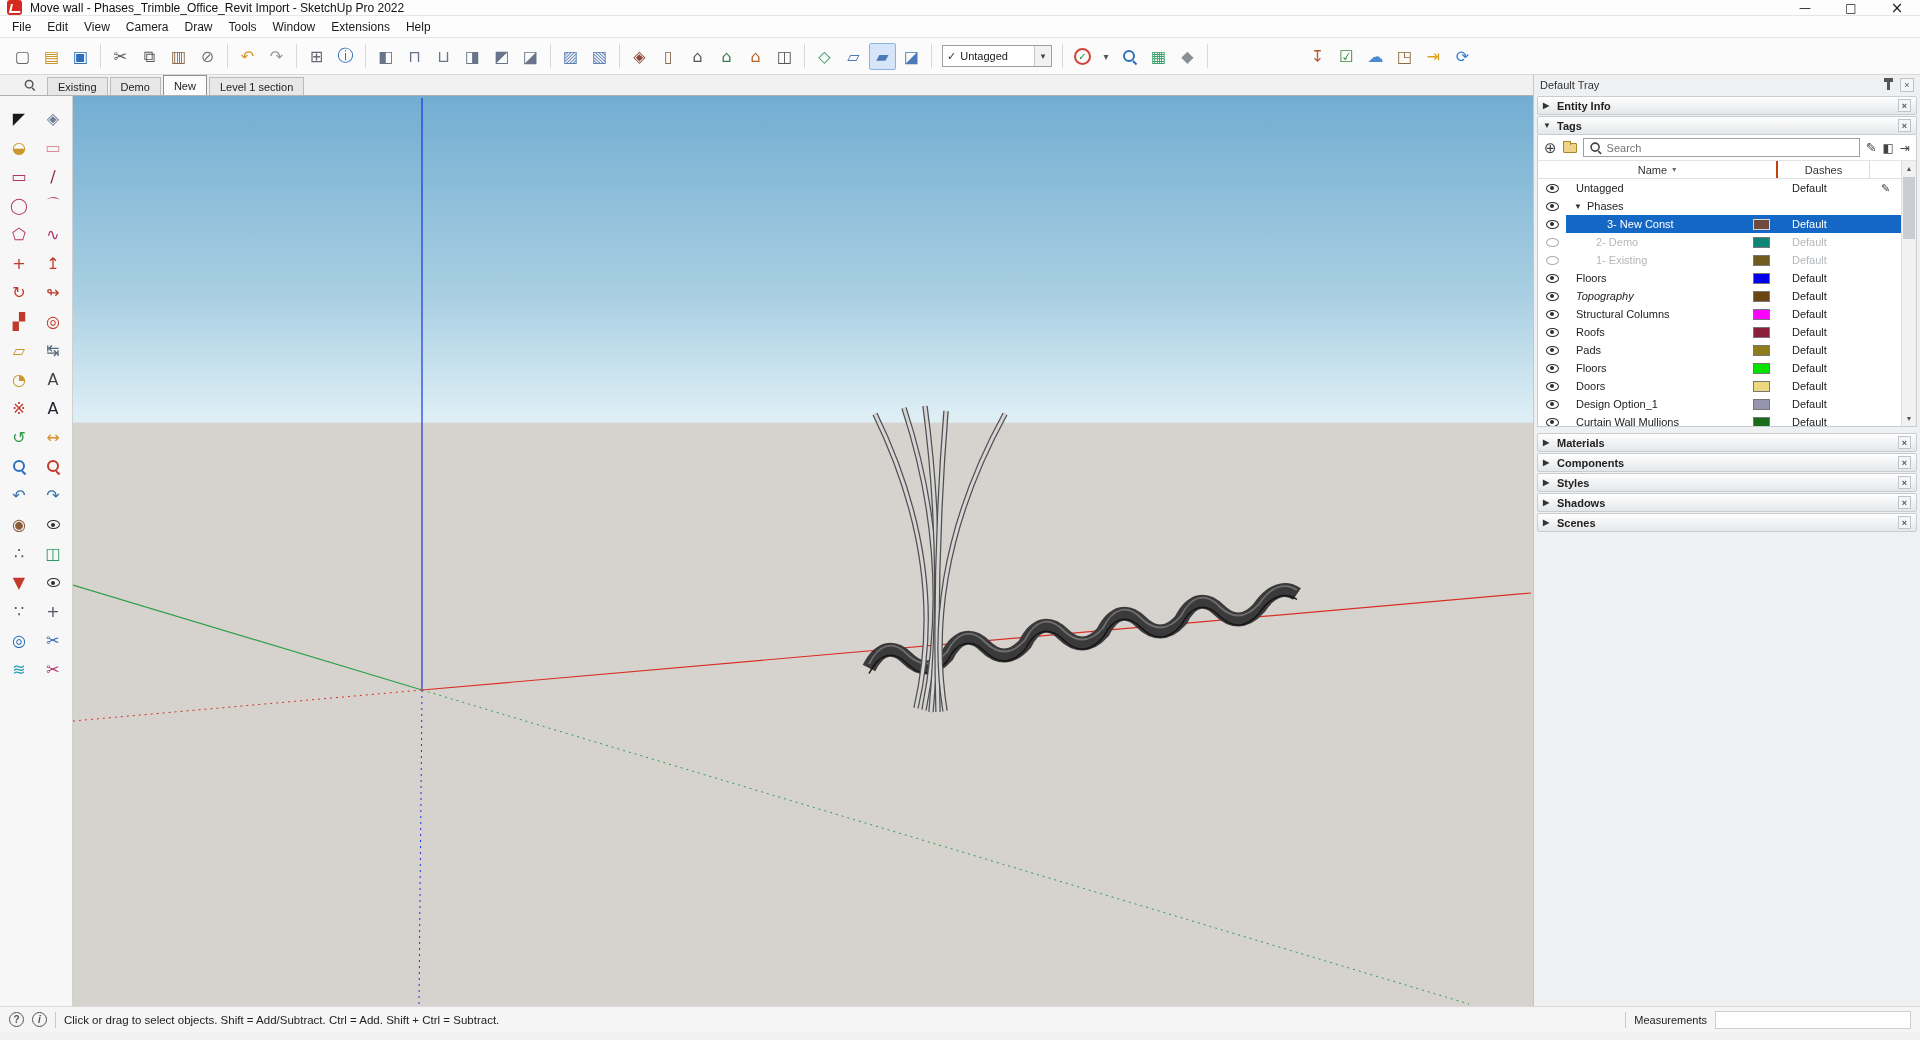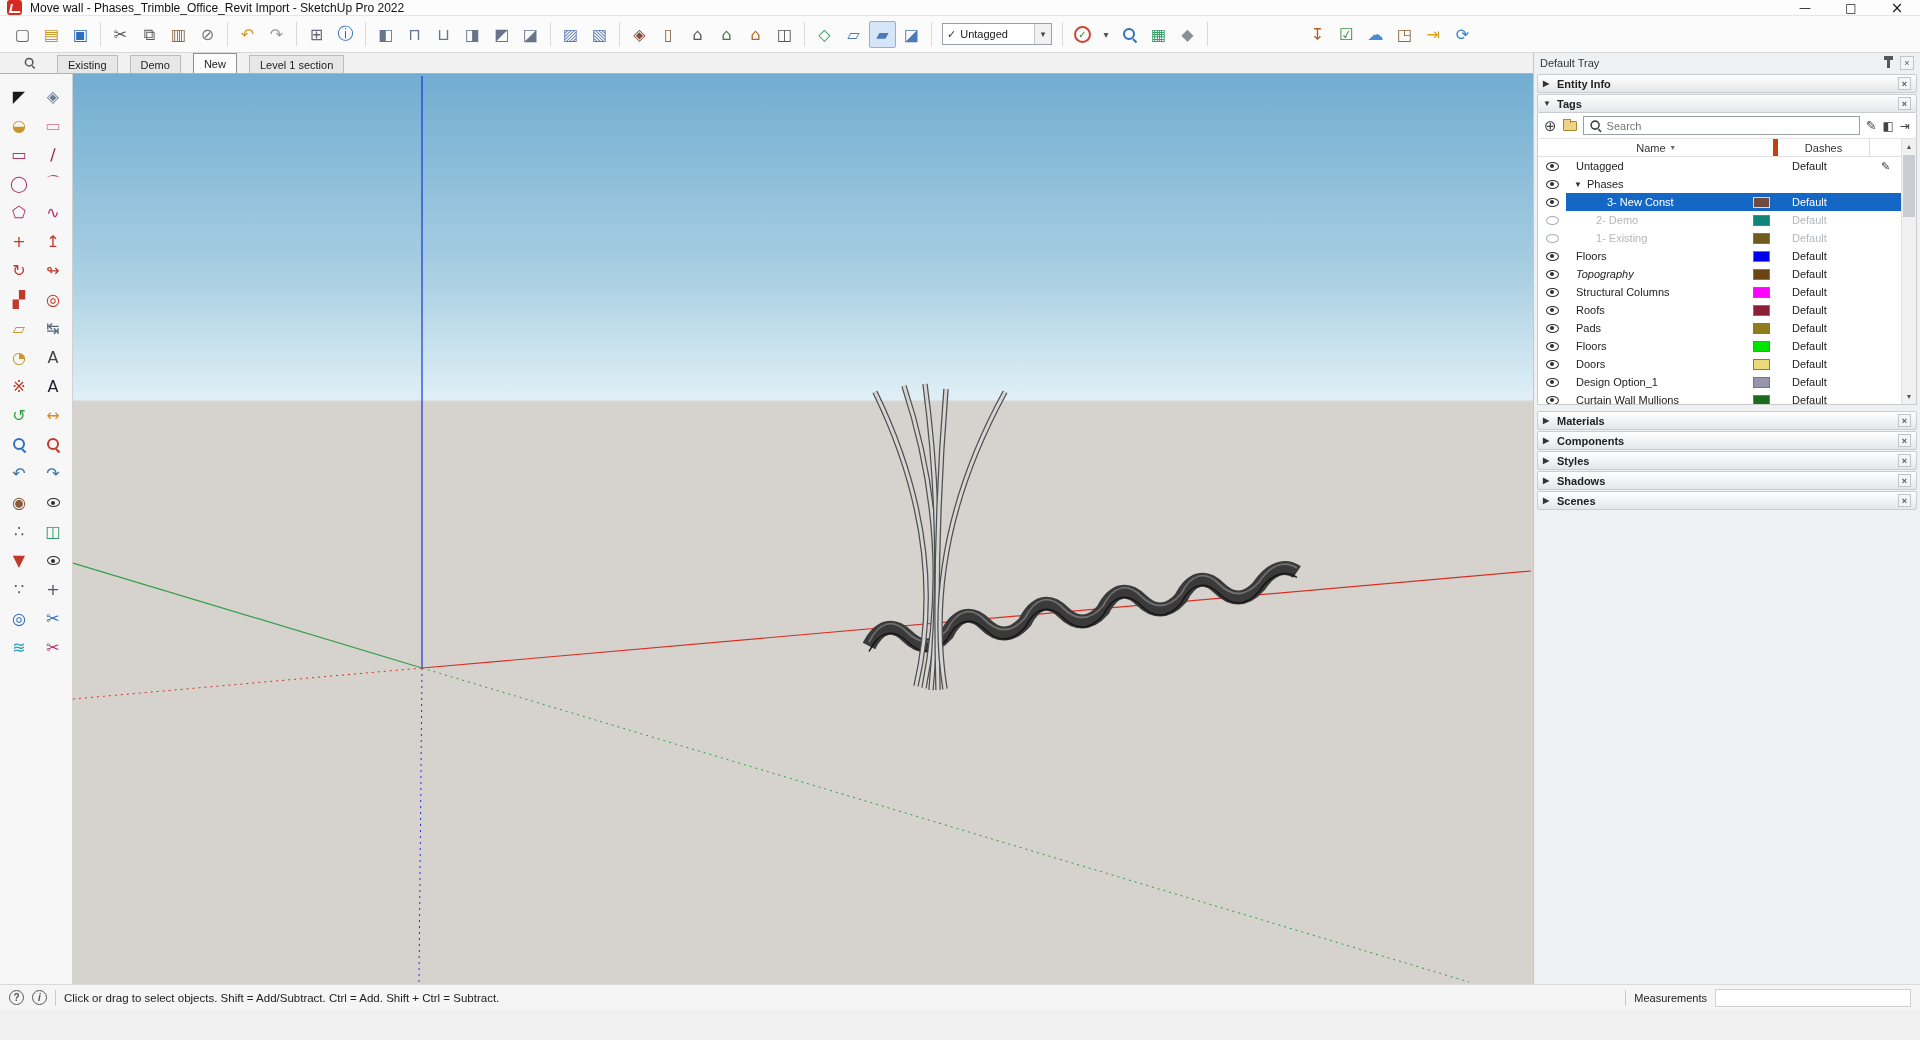--- a/index.html
+++ b/index.html
@@ -41,21 +41,21 @@
   .eye::after { content:''; position:absolute; width:4px; height:4px; border-radius:50%; background:#2d2d2d; left:3.5px; top:1.5px; }
   .eye.off { border-color:#a7adb3; } .eye.off::after { display:none; }
   .pin-icon { width:3px; height:9px; background:#555; position:relative; display:inline-block; margin-right:4px; }
   .pin-icon::before { content:''; position:absolute; top:-3px; left:-3px; width:9px; height:4px; background:#555; }
   .folder-ic { width:14px; height:10px; background:#efd287; border:1px solid #a8862a; border-radius:1px; position:relative; display:inline-block; }
   .folder-ic::before { content:''; position:absolute; top:-3px; left:-1px; width:6px; height:3px; background:#efd287; border:1px solid #a8862a; border-bottom:none; }
 
   
   .main-row { display:flex; height:931px; }
   .left-col { width:1533px; display:flex; flex-direction:column; }
-  .tabs-bar { height:21px; background:#f1f1f1; border-bottom:1px solid #aeb2b6; display:flex; align-items:flex-end; padding-left:22px; gap:12px; }
+  .tabs-bar { height:21px; background:#f1f1f1; border-bottom:1px solid #aeb2b6; display:flex; align-items:flex-end; padding-left:22px; gap:2px; }
   .tabs-bar .mag { margin:0 8px 3px 0; transform:scale(0.75); color:#555; }
   .tab { height:18px; padding:0 10px; font-size:11px; display:flex; align-items:center; background:#e7e7e7; border:1px solid #bbb; border-bottom:none; color:#222; }
   .tab.active { background:#fcfcfc; border-color:#8f8f8f; height:20px; }
   .workspace { display:flex; flex:1; }
 
   
   .left-tools { width:73px; background:#f7f7f7; border-right:1px solid #d0d0d0; padding-top:8px; display:grid; grid-template-columns:30px 30px; column-gap:4px; justify-content:center; align-content:start; }
   .ltool { width:30px; height:29px; display:flex; align-items:center; justify-content:center; font-size:16px; font-family:"DejaVu Sans",sans-serif; border-radius:2px; }
 
   
@@ -73,21 +73,21 @@
   .pbar .x-small { margin-left:auto; width:13px; height:13px; }
   .pgap { height:5px; }
 
   .tags-body { margin:0 3px; background:#fff; border:1px solid #c9cdd1; border-top:none; }
   .tags-toolbar { height:26px; display:flex; align-items:center; gap:6px; padding:0 6px; border-bottom:1px solid #e4e4e4; }
   .ticon { font-size:13px; color:#444; font-family:"DejaVu Sans",sans-serif; display:flex; align-items:center; }
   .search-box { flex:1; height:19px; border:1px solid #9aa0a6; display:flex; align-items:center; padding:0 4px; gap:4px; background:#fff; }
   .search-box input { border:none; outline:none; flex:1; font-size:11px; font-family:inherit; color:#333; background:transparent; }
   .grid-area { position:relative; }
   .grid-head { height:18px; display:flex; align-items:stretch; font-size:11px; color:#333; border-bottom:1px solid #e0e0e0; padding-right:15px; }
-  .hc-name { flex:1; display:flex; align-items:center; justify-content:center; gap:5px; border-right:5px solid #c2410c; }
+  .hc-name { flex:1; display:flex; align-items:center; justify-content:center; gap:5px; border-right:2px solid #c2410c; }
   .hc-name .chev { font-size:8px; color:#666; }
   .hc-dash { width:92px; display:flex; align-items:center; justify-content:center; border-right:1px solid #dcdcdc; }
   .hc-x { width:31px; }
   .rows-wrap { height:247px; overflow:hidden; padding-right:15px; }
   .srow { height:18px; display:flex; align-items:center; font-size:11px; color:#222; }
   .vis-cell { width:28px; display:flex; justify-content:center; align-items:center; }
   .row-main { flex:1; display:flex; align-items:center; height:100%; }
   .nm { flex:1; display:flex; align-items:center; gap:3px; overflow:hidden; white-space:nowrap; }
   .farr { font-size:8px; color:#333; margin-right:2px; }
   .swatch { width:17px; height:11px; border:1px solid #777; margin-right:8px; flex:none; }
@@ -121,20 +121,31 @@
   <div class="titlebar">
     <div class="su-logo"></div>
     <div class="title-text">Move wall - Phases_Trimble_Office_Revit Import - SketchUp Pro 2022</div>
     <div class="win-btns">
       <div class="win-btn">—</div>
       <div class="win-btn">□</div>
       <div class="win-btn" style="font-size:15px;">×</div>
     </div>
   </div>
 
+  <div class="menubar">
+      <div class="menu-item">File</div>
+      <div class="menu-item">Edit</div>
+      <div class="menu-item">View</div>
+      <div class="menu-item">Camera</div>
+      <div class="menu-item">Draw</div>
+      <div class="menu-item">Tools</div>
+      <div class="menu-item">Window</div>
+      <div class="menu-item">Extensions</div>
+      <div class="menu-item">Help</div>
+    </div>
 
   <div class="toolbar">
       <div class="tbtn">
         <span style="color: rgb(102, 102, 102);">▢</span>
       </div>
       <div class="tbtn">
         <span style="color: rgb(201, 151, 43);">▤</span>
       </div>
       <div class="tbtn">
         <span style="color: rgb(46, 111, 189);">▣</span>

